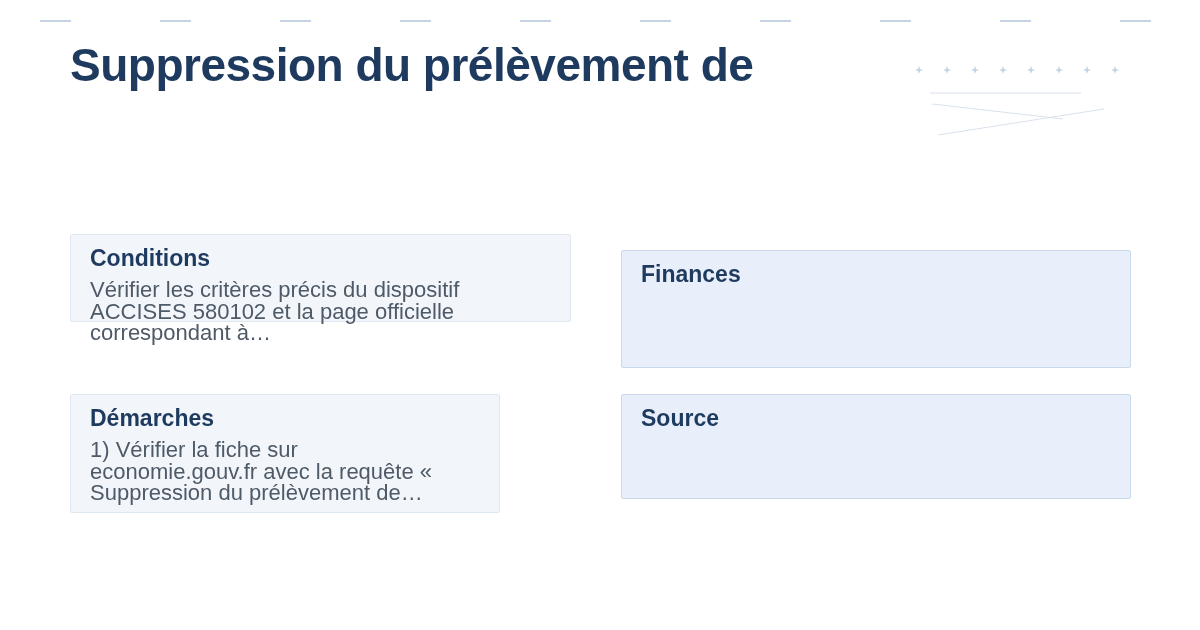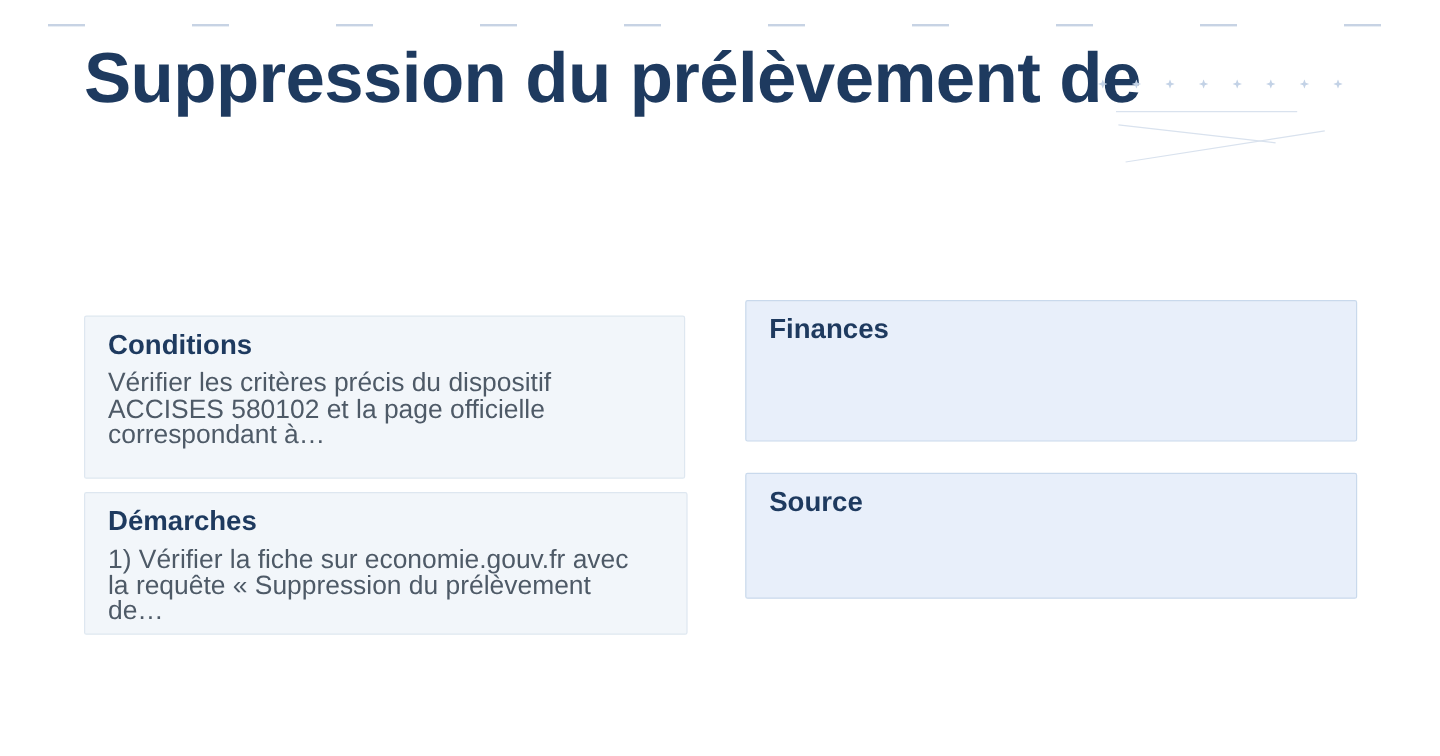--- a/index.html
+++ b/index.html
@@ -35,21 +35,21 @@
     height: 2px;
     background: repeating-linear-gradient(90deg,
       var(--tick) 0 31px,
       transparent 31px 120px);
   }
   .title {
     position: absolute;
     left: 70px;
     top: 41px;
     width: 840px;
-    font-size: 59px;
+    font-size: 46px;
     line-height: 48px;
     font-weight: 700;
     letter-spacing: -0.5px;
     color: var(--navy);
     white-space: nowrap;
   }
   .diamonds {
     position: absolute;
     left: 915px;
     top: 66px;
@@ -94,23 +94,23 @@
     line-height: 28px;
     font-weight: 700;
     color: var(--navy);
     margin-bottom: 7px;
   }
   .card-text {
     font-size: 22px;
     line-height: 21.5px;
     color: var(--body-text);
   }
-  #card-conditions { left: 70px;  top: 263px; width: 501px; height: 136px; }
+  #card-conditions { left: 70px;  top: 234px; width: 501px; height: 88px; }
   #card-montant    { left: 621px; top: 250px; width: 510px; height: 118px; }
-  #card-demarches  { left: 70px;  top: 410px; width: 503px; height: 119px; }
+  #card-demarches  { left: 70px;  top: 394px; width: 430px; height: 119px; }
   #card-source     { left: 621px; top: 394px; width: 510px; height: 105px; }
 </style>
 </head>
 <body>
 
 <div class="canvas">
 
   <div class="top-ticks"></div>
 
   <h1 class="title">Suppression du prélèvement de</h1>

